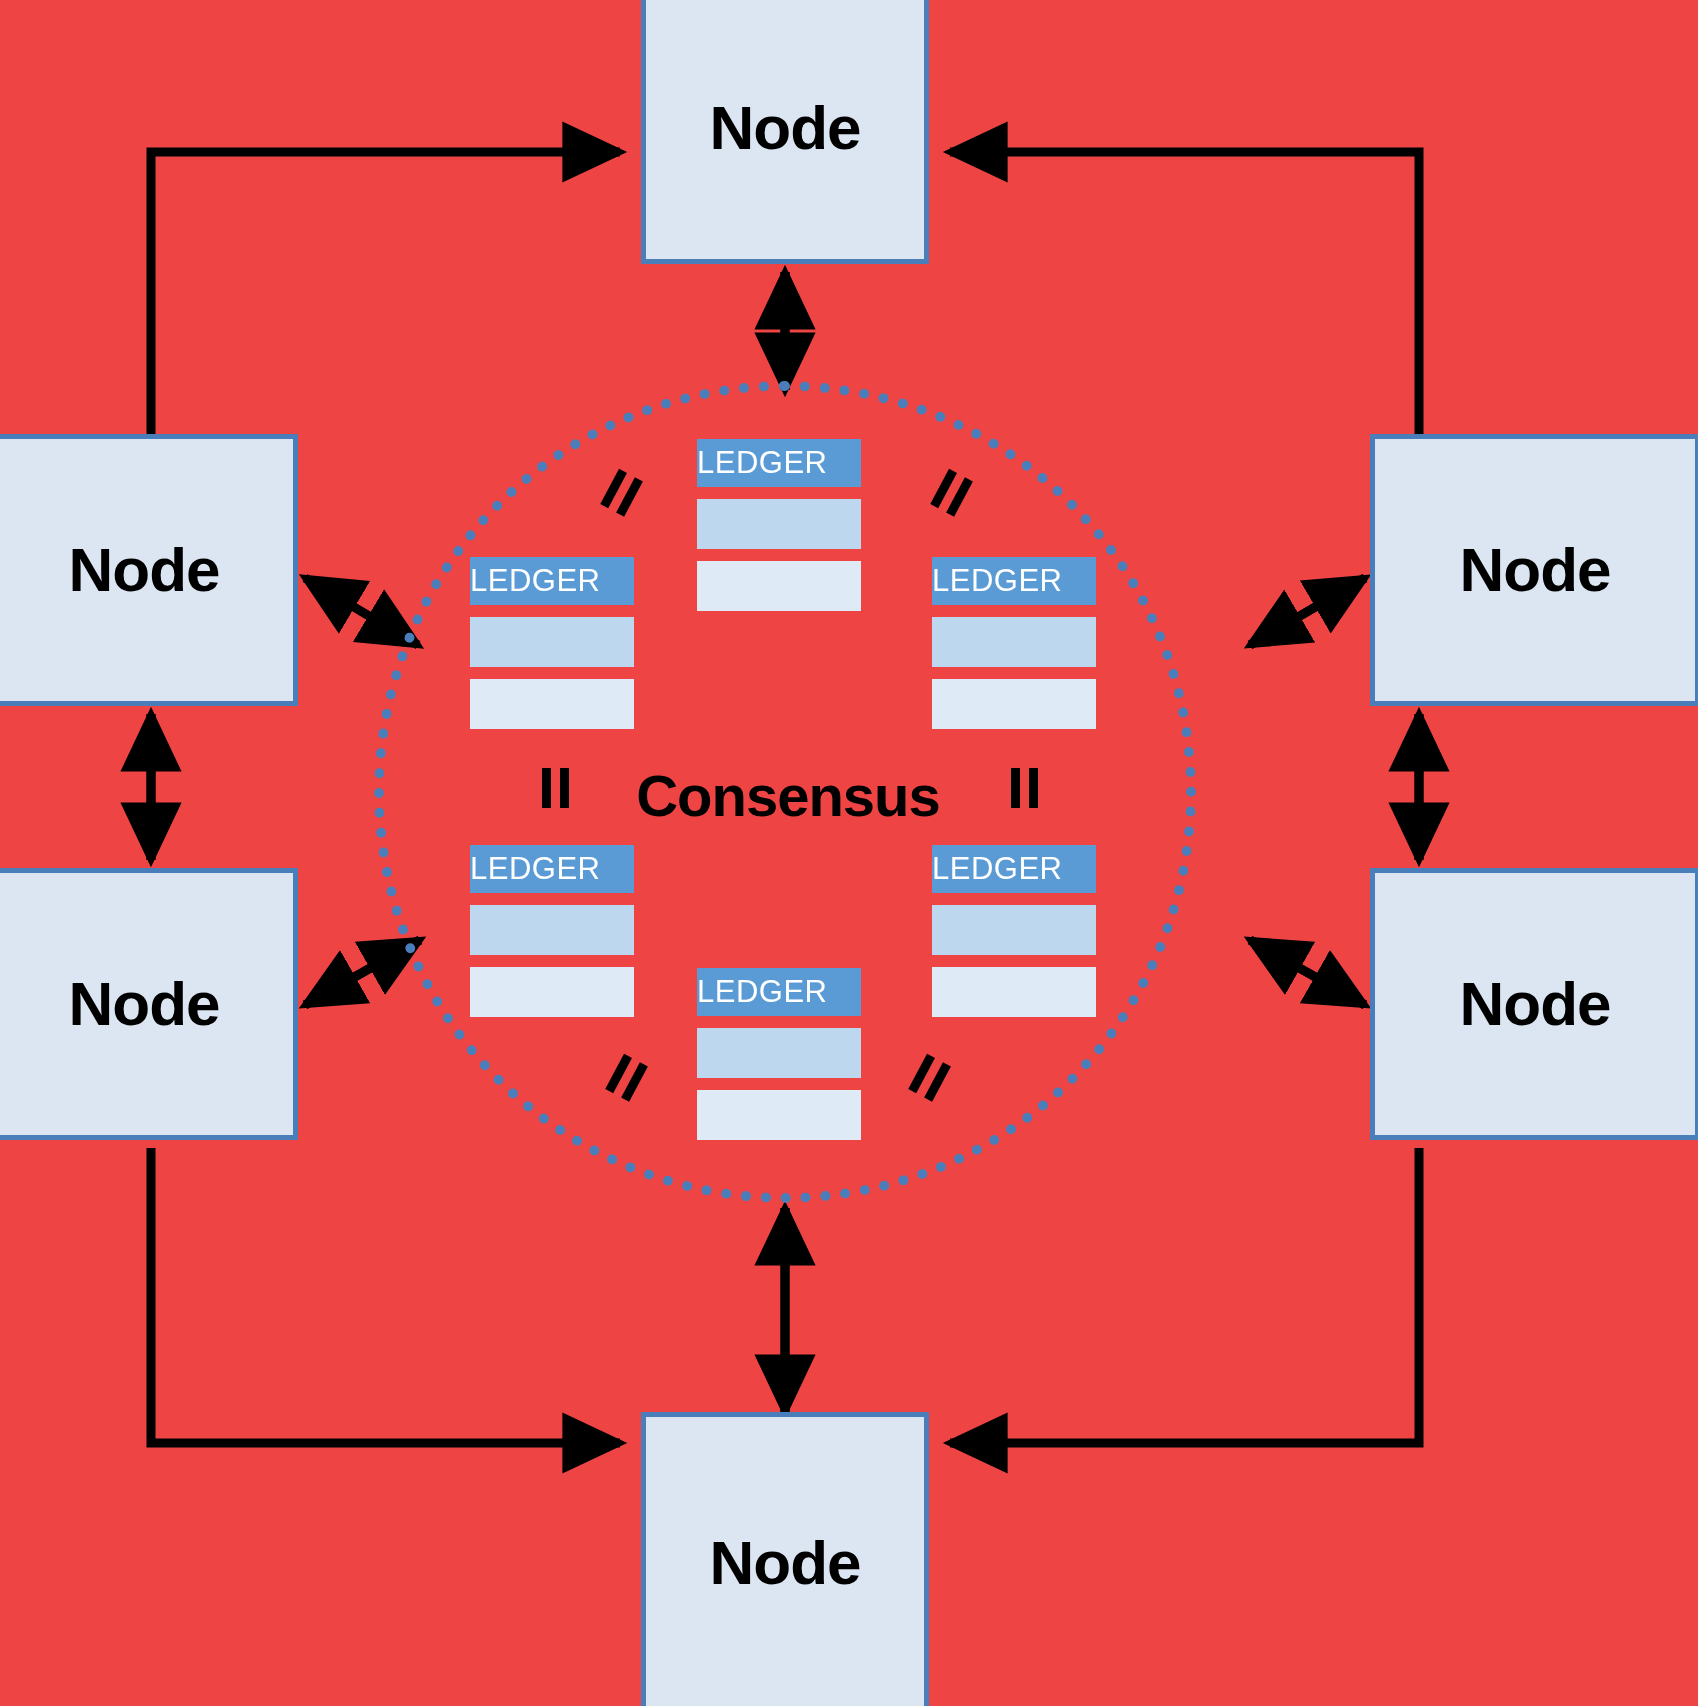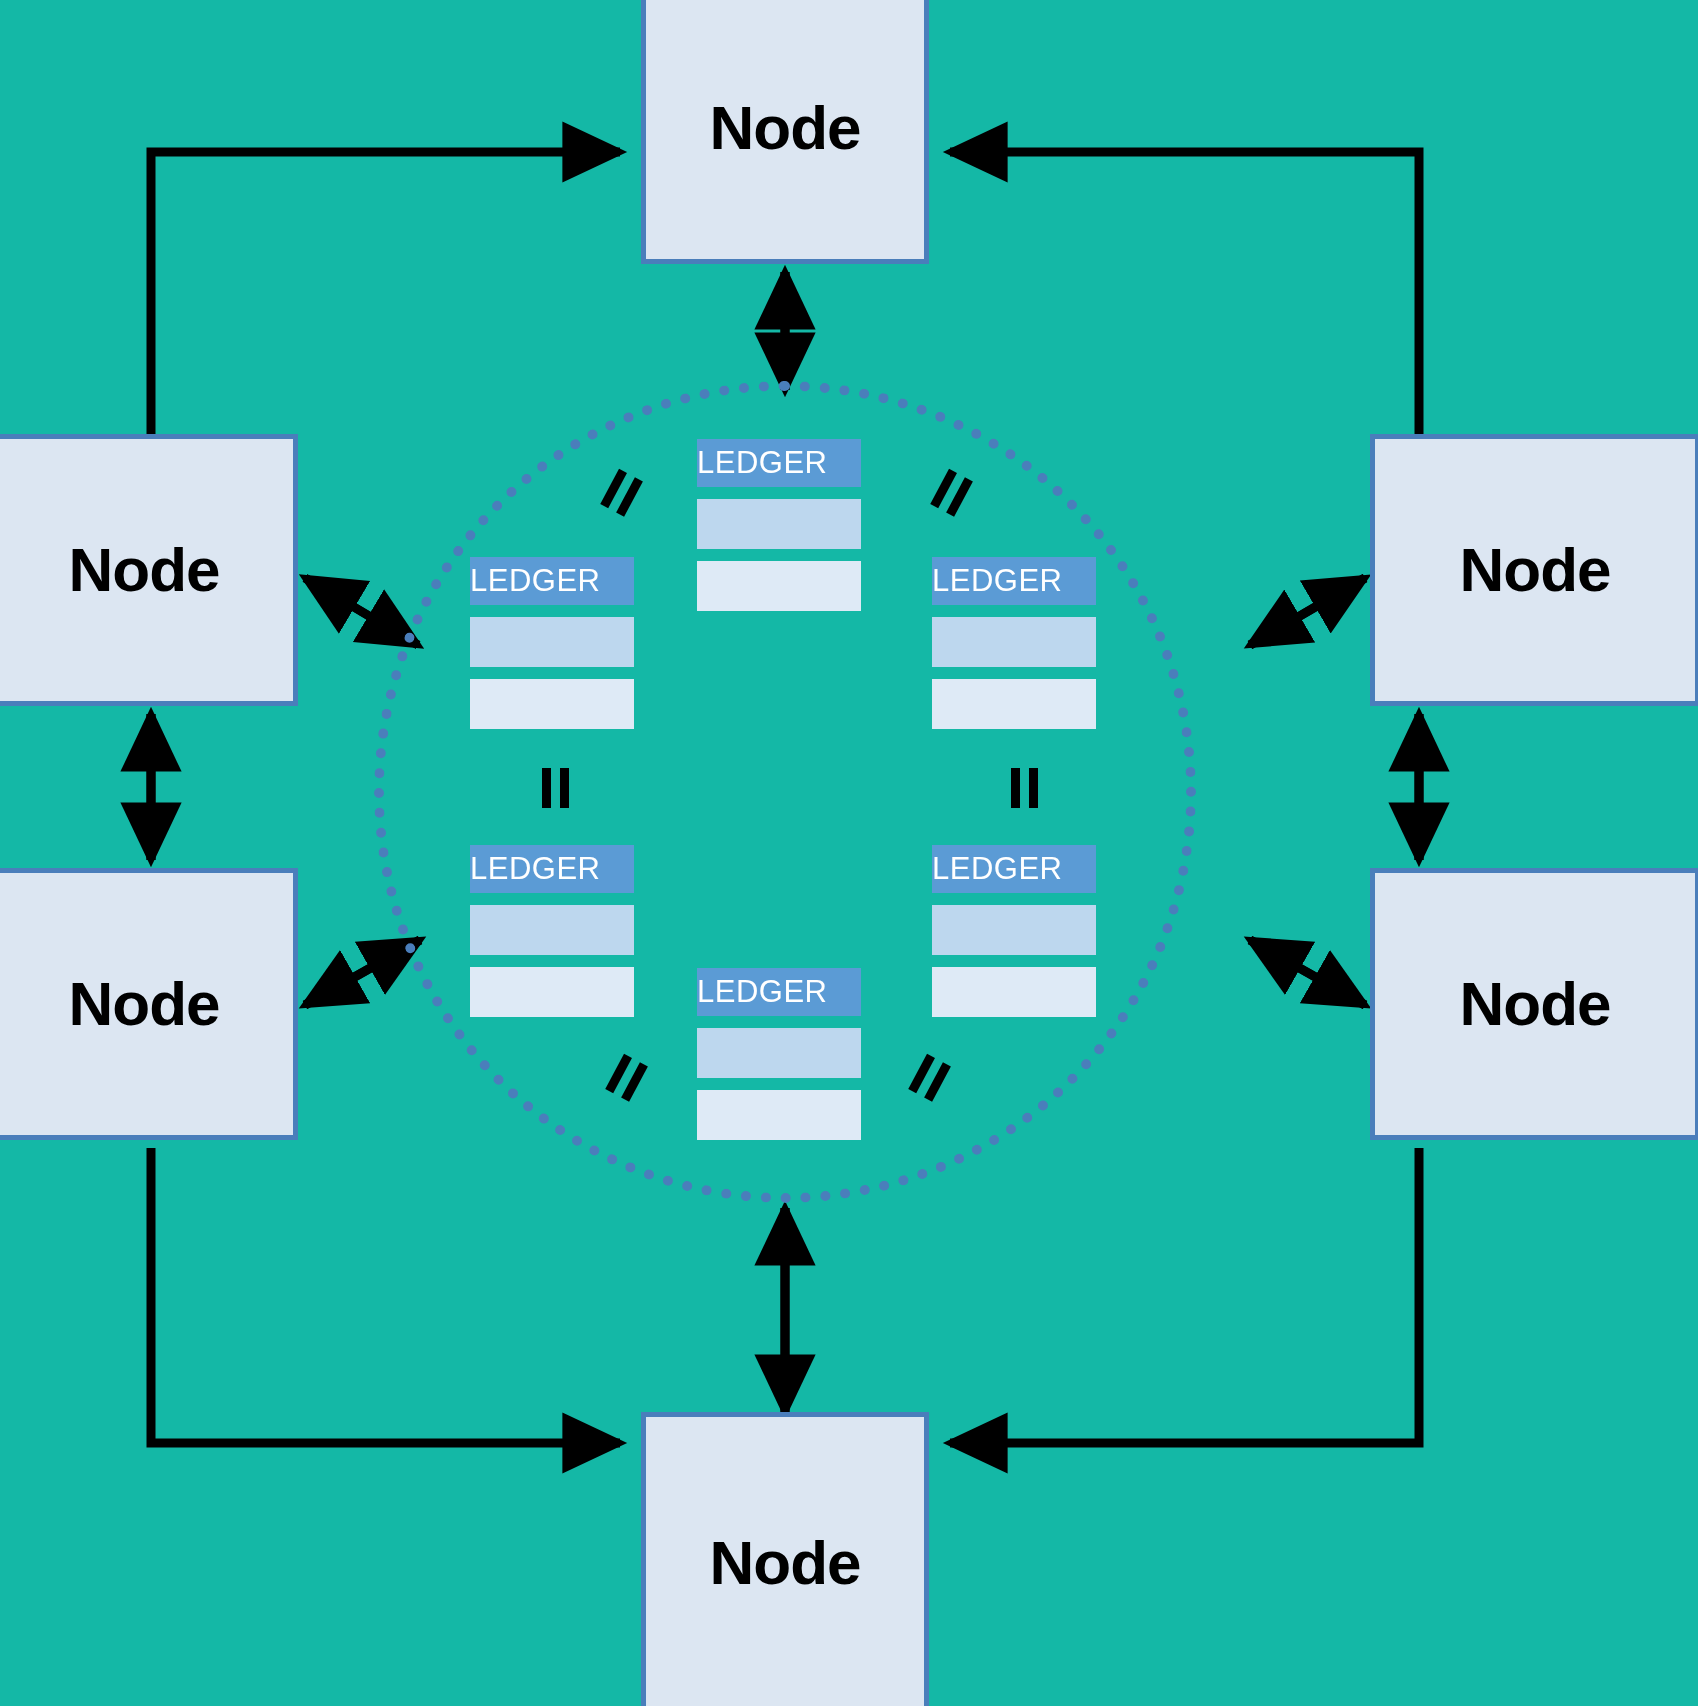--- a/index.html
+++ b/index.html
@@ -7,21 +7,21 @@
     padding: 0;
     background: #ffffff;
   }
   body {
     font-family: "Liberation Sans", sans-serif;
   }
   #canvas {
     position: relative;
     width: 1698px;
     height: 1706px;
-    background: #14b8a6;
+    background: #ef4444;
     overflow: hidden;
   }
   .node-box {
     position: absolute;
     box-sizing: border-box;
     background: #dce6f2;
     border: 5px solid #4a7ebb;
     display: flex;
     align-items: center;
     justify-content: center;
@@ -253,14 +253,15 @@
     </div>
   <div class="eq-mark" id="eq-bl">
       <i></i>
       <i></i>
     </div>
   <div class="eq-mark" id="eq-br">
       <i></i>
       <i></i>
     </div>
 
+  <div class="consensus-label">Consensus</div>
 
 </div>
 
 </body></html>

